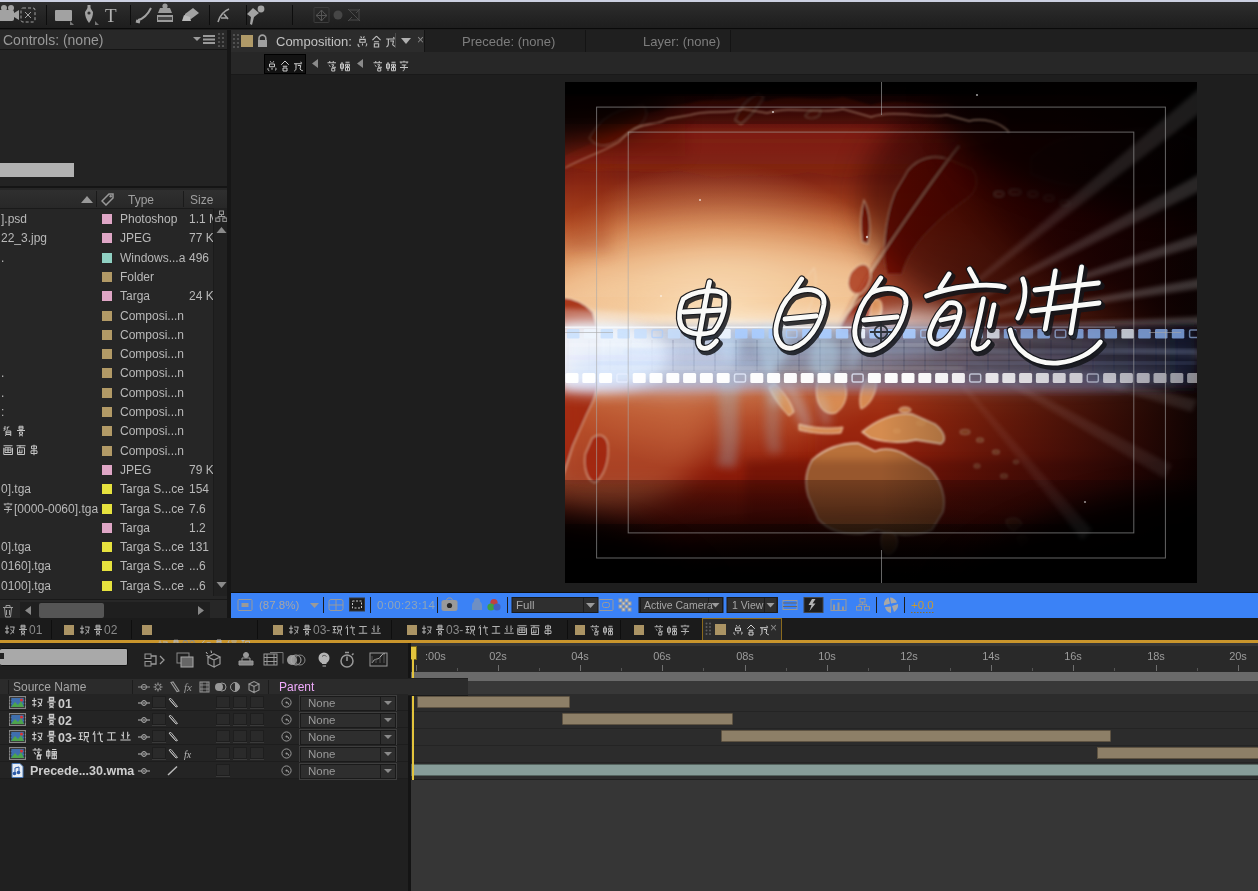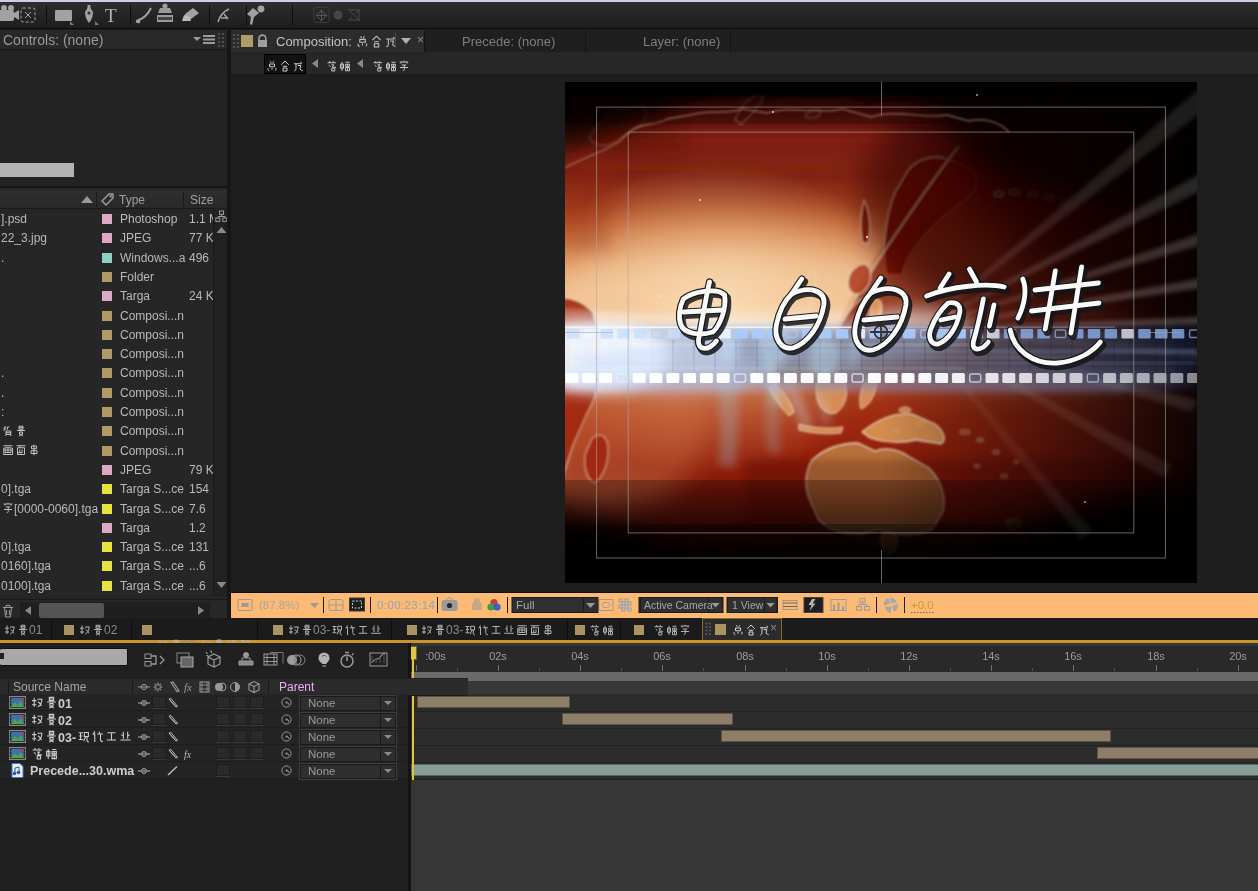--- a/index.html
+++ b/index.html
@@ -169,21 +169,21 @@
 
       <div class="abs" style="left:0;top:2px;width:227px;height:18px;background:linear-gradient(#2f2f2f,#282828);border-bottom:1px solid #1a1a1a;">
         <svg class="abs" style="left:80px;top:5px" width="14" height="9">
             <path d="M7 1l6 7H1z" fill="#999"></path>
           </svg>
         <div class="abs" style="left:96px;top:1px;width:1px;height:16px;background:#1a1a1a"></div>
         <svg class="abs" style="left:101px;top:3px" width="13" height="13">
             <path d="M1 8 8 1h4v4l-7 7z" fill="none" stroke="#999" stroke-width="1.5"></path>
             <circle cx="9.7" cy="3.3" r="1.2" fill="#999"></circle>
           </svg>
-        <div class="abs txt" style="left:119px;top:3px;color:#9f9f9f;">Type</div>
+        <div class="abs txt" style="left:128px;top:3px;color:#9f9f9f;">Type</div>
         <div class="abs" style="left:183px;top:1px;width:1px;height:16px;background:#1a1a1a"></div>
         <div class="abs txt" style="left:190px;top:3px;color:#9f9f9f;">Size</div>
       </div>
       <div id="plist" class="abs" style="left:0;top:20px;width:227px;height:391px;overflow:hidden;">
         <div class="prow" style="top:2px">
             <span class="pname">].psd</span>
             <span class="sq" style="background:#dfa6c6"></span>
             <span class="ptype">Photoshop</span>
             <span class="psize">1.1 M</span>
           </div>
@@ -819,21 +819,21 @@
 
       <g stroke="#a8a8a8" stroke-opacity="0.6" fill="none">
         <rect x="31.6" y="25.1" width="568.8" height="450.9"></rect>
         <rect x="63.2" y="50.1" width="505.6" height="400.8"></rect>
         <path d="M316.5 0 V33 M316.5 468 V501 M0 250.5 H48 M584 250.5 H616"></path>
       </g>
     </svg>
 
     </div>
 
-    <div class="abs" id="compbar" style="left:0;top:562px;width:1027px;height:26px;background:#fdba74;border-top:1px solid #0e0e0e;">
+    <div class="abs" id="compbar" style="left:0;top:562px;width:1027px;height:26px;background:#3b82f6;border-top:1px solid #0e0e0e;">
       <svg width="1027" height="26" style="display:block">
         <g stroke="#9a9a9a" fill="none">
           <rect x="7" y="6.5" width="14" height="11" rx="1"></rect>
             <rect x="10.5" y="10" width="7" height="4" fill="#9a9a9a" stroke="none"></rect>
           <rect x="98" y="6.5" width="14" height="11" rx="2"></rect>
             <path d="M105 6.5v11M98 12h14"></path>
           <rect x="118.5" y="5" width="15" height="13" fill="#1c1c1c" stroke="#3a3a3a"></rect>
             <rect x="121.5" y="8" width="9" height="7" stroke-dasharray="2 1.5" stroke="#c9c9c9"></rect>
           <rect x="211" y="7.5" width="15" height="10" rx="1.5" fill="#9a9a9a"></rect>
             <path d="M215 7.5l2-2.5h3l2 2.5" stroke="#9a9a9a"></path>

